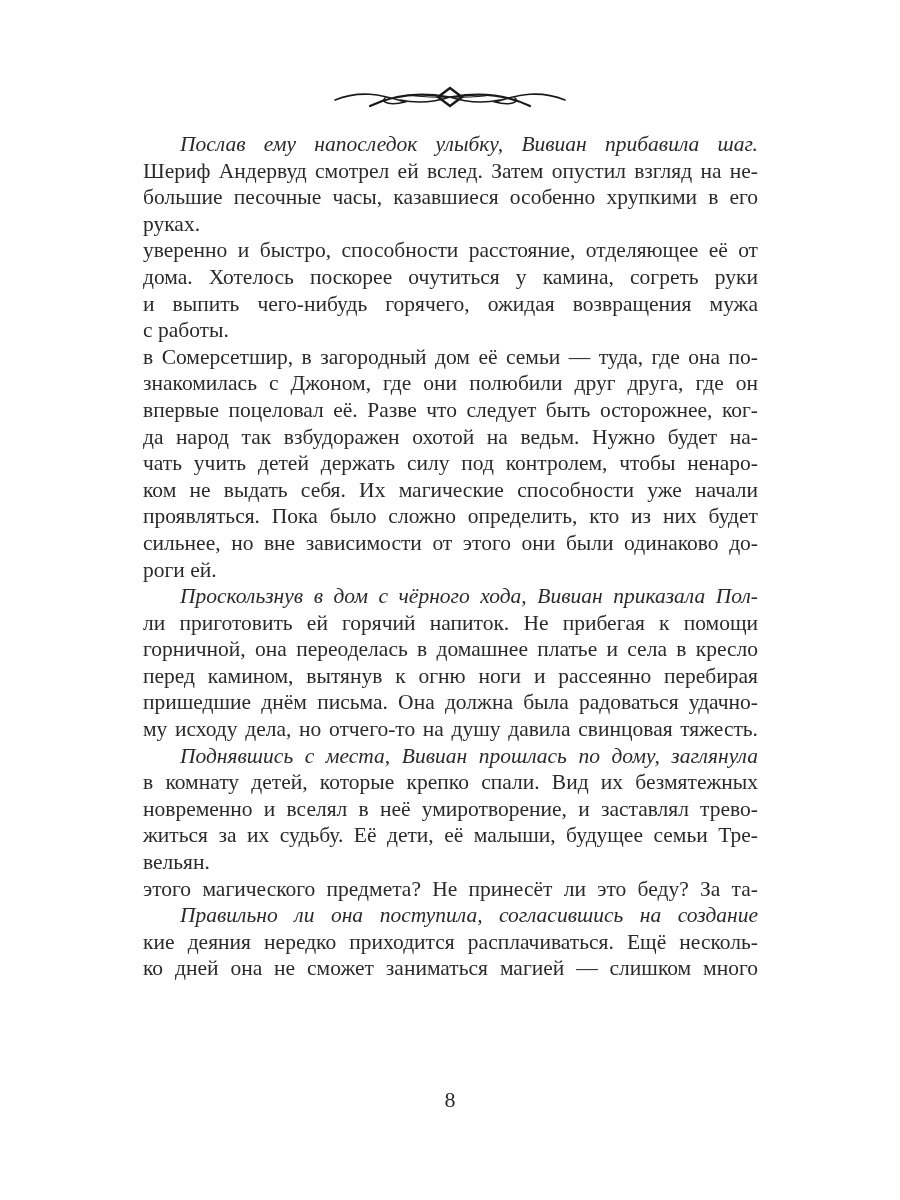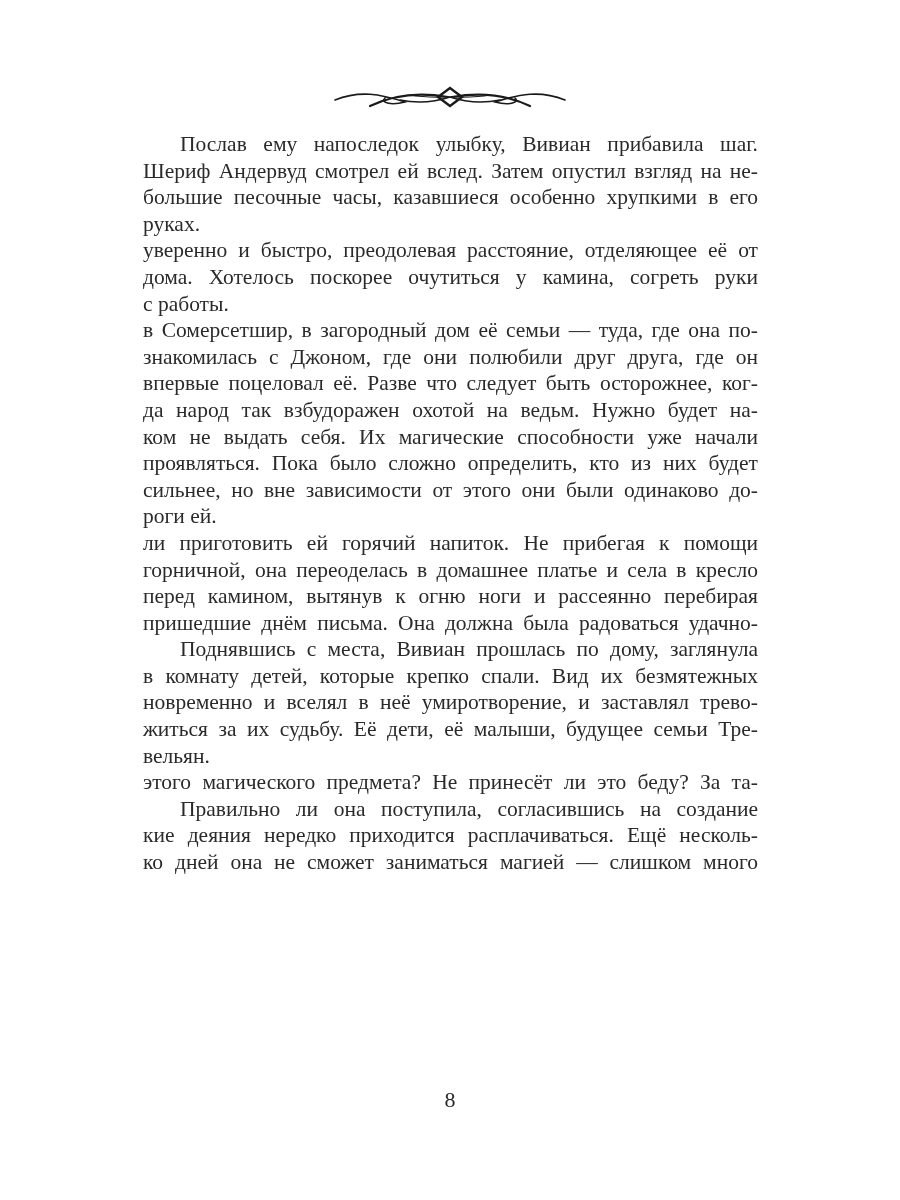--- a/index.html
+++ b/index.html
@@ -32,20 +32,21 @@
     display: block;
     height: 26.6px;
     line-height: 26.6px;
     font-size: 21.5px;
     white-space: nowrap;
     text-align: justify;
     text-align-last: justify;
   }
   .line.indent {
     padding-left: 37px;
+    font-style: italic;
   }
   .line.last {
     text-align-last: left;
   }
   .page-number {
     position: absolute;
     left: 0;
     width: 900px;
     top: 1086px;
     text-align: center;
@@ -70,37 +71,41 @@
   </g>
 </svg>
 
 <div class="text-column">
 
   <span class="line indent">Послав ему напоследок улыбку, Вивиан прибавила шаг.</span>
   <span class="line">Шериф Андервуд смотрел ей вслед. Затем опустил взгляд на не-</span>
   <span class="line">большие песочные часы, казавшиеся особенно хрупкими в его</span>
   <span class="line last">руках.</span>
 
-  <span class="line">уверенно и быстро, преодолевая расстояние, отделяющее её от</span>
+  <span class="line">уверенно и быстро, способности расстояние, отделяющее её от</span>
   <span class="line">дома. Хотелось поскорее очутиться у камина, согреть руки</span>
+  <span class="line">и выпить чего-нибудь горячего, ожидая возвращения мужа</span>
   <span class="line last">с работы.</span>
 
   <span class="line">в Сомерсетшир, в загородный дом её семьи — туда, где она по-</span>
   <span class="line">знакомилась с Джоном, где они полюбили друг друга, где он</span>
   <span class="line">впервые поцеловал её. Разве что следует быть осторожнее, ког-</span>
   <span class="line">да народ так взбудоражен охотой на ведьм. Нужно будет на-</span>
+  <span class="line">чать учить детей держать силу под контролем, чтобы ненаро-</span>
   <span class="line">ком не выдать себя. Их магические способности уже начали</span>
   <span class="line">проявляться. Пока было сложно определить, кто из них будет</span>
   <span class="line">сильнее, но вне зависимости от этого они были одинаково до-</span>
   <span class="line last">роги ей.</span>
 
+  <span class="line indent">Проскользнув в дом с чёрного хода, Вивиан приказала Пол-</span>
   <span class="line">ли приготовить ей горячий напиток. Не прибегая к помощи</span>
   <span class="line">горничной, она переоделась в домашнее платье и села в кресло</span>
   <span class="line">перед камином, вытянув к огню ноги и рассеянно перебирая</span>
   <span class="line">пришедшие днём письма. Она должна была радоваться удачно-</span>
+  <span class="line">му исходу дела, но отчего-то на душу давила свинцовая тяжесть.</span>
 
   <span class="line indent">Поднявшись с места, Вивиан прошлась по дому, заглянула</span>
   <span class="line">в комнату детей, которые крепко спали. Вид их безмятежных</span>
   <span class="line">новременно и вселял в неё умиротворение, и заставлял трево-</span>
   <span class="line">житься за их судьбу. Её дети, её малыши, будущее семьи Тре-</span>
   <span class="line last">вельян.</span>
 
   <span class="line">этого магического предмета? Не принесёт ли это беду? За та-</span>
   <span class="line indent">Правильно ли она поступила, согласившись на создание</span>
   <span class="line">кие деяния нередко приходится расплачиваться. Ещё несколь-</span>

